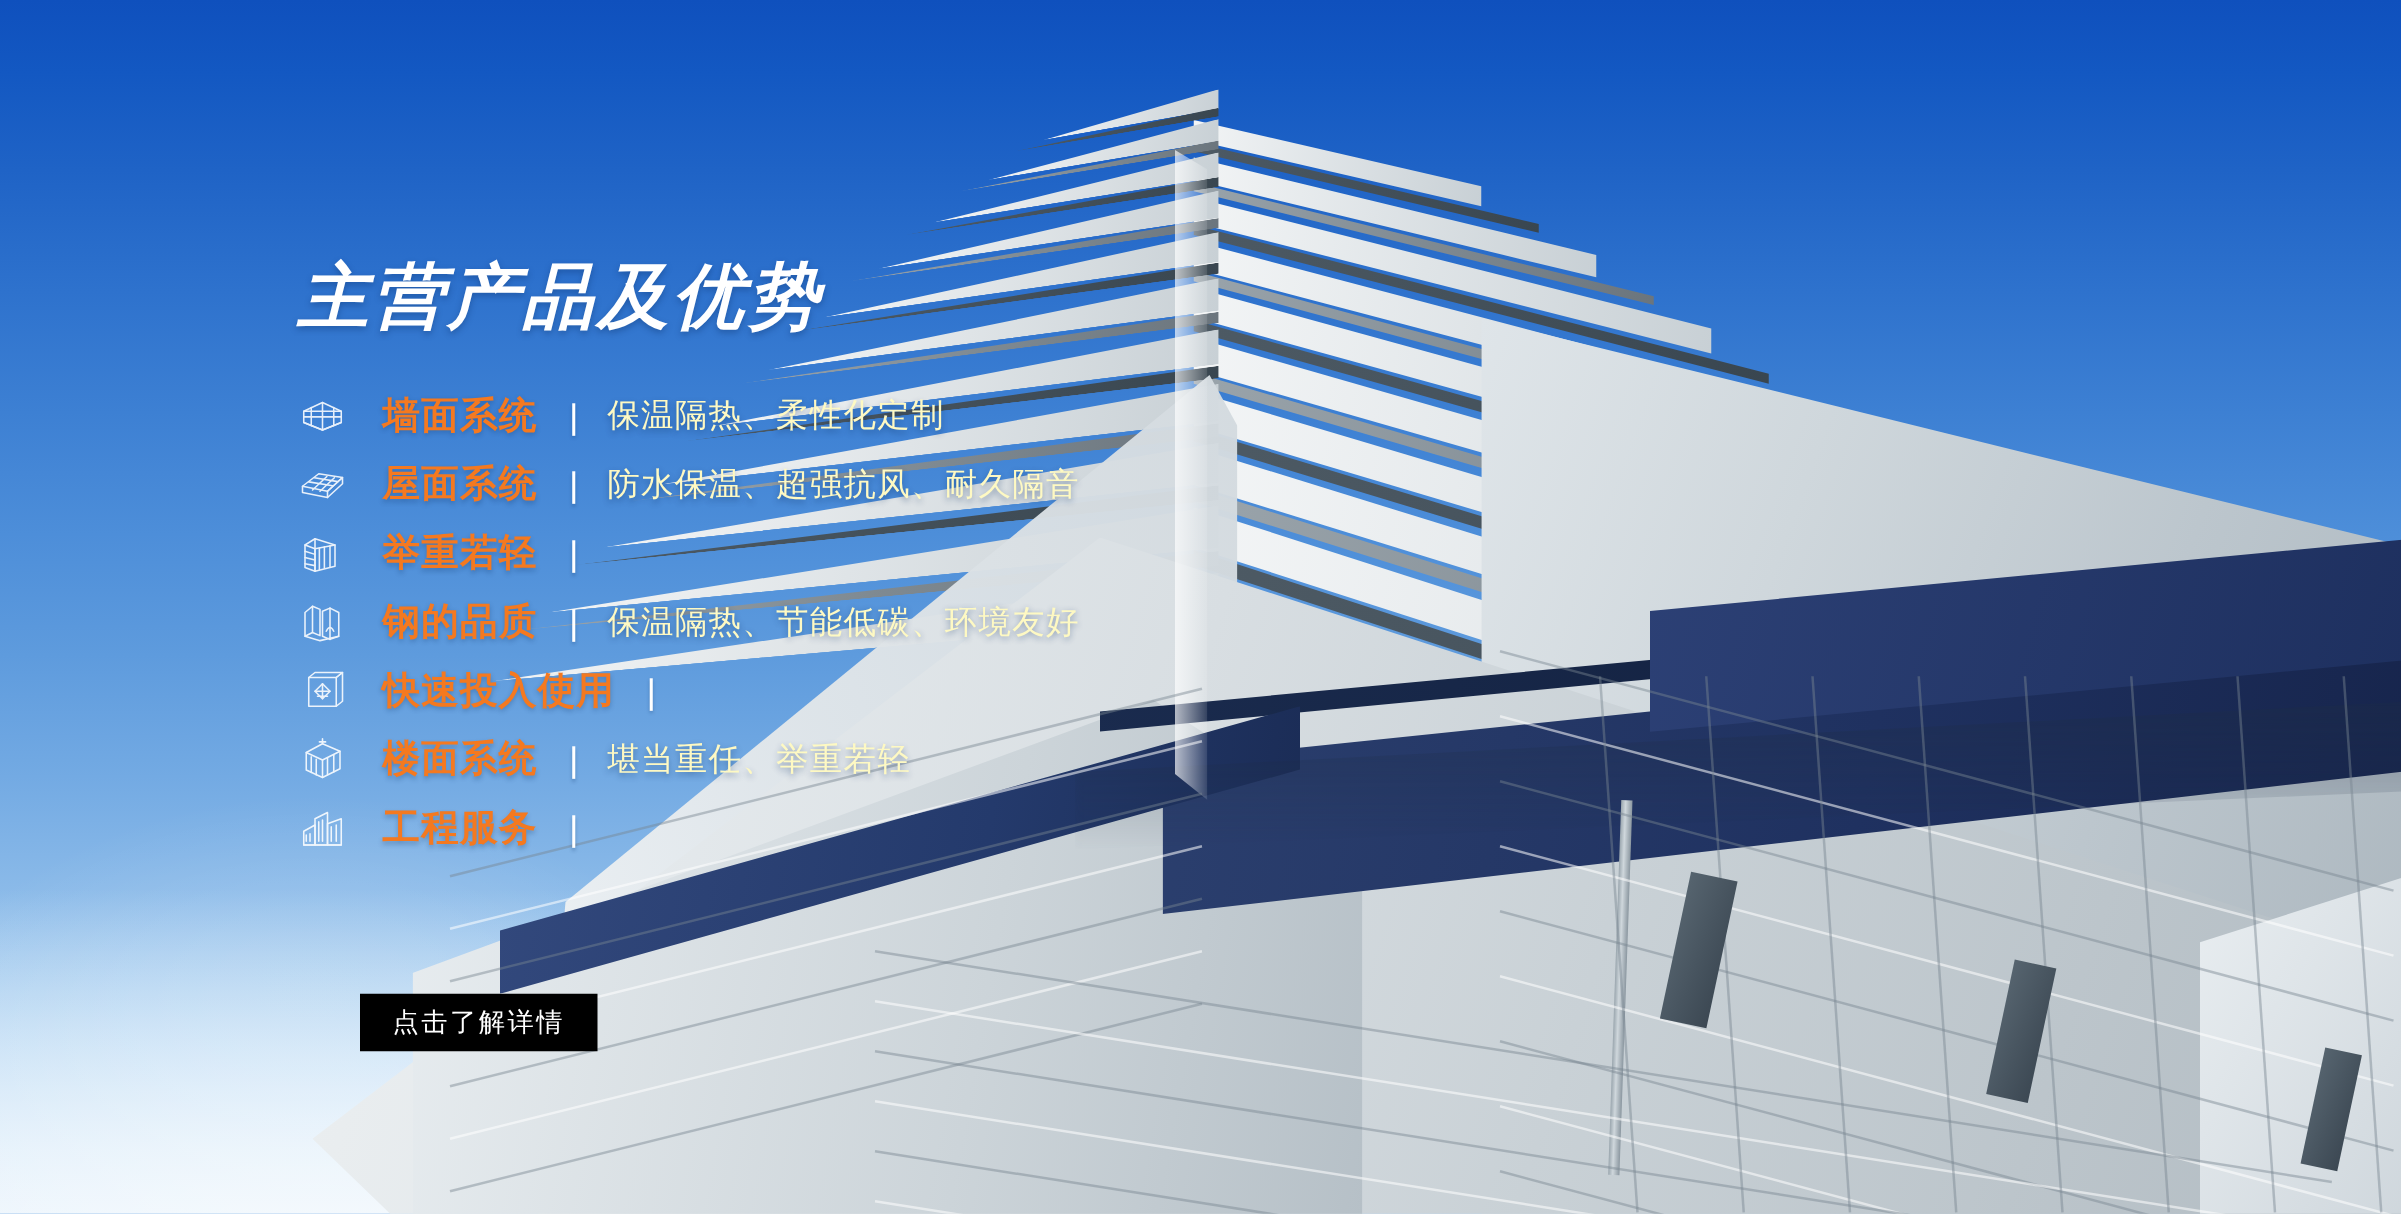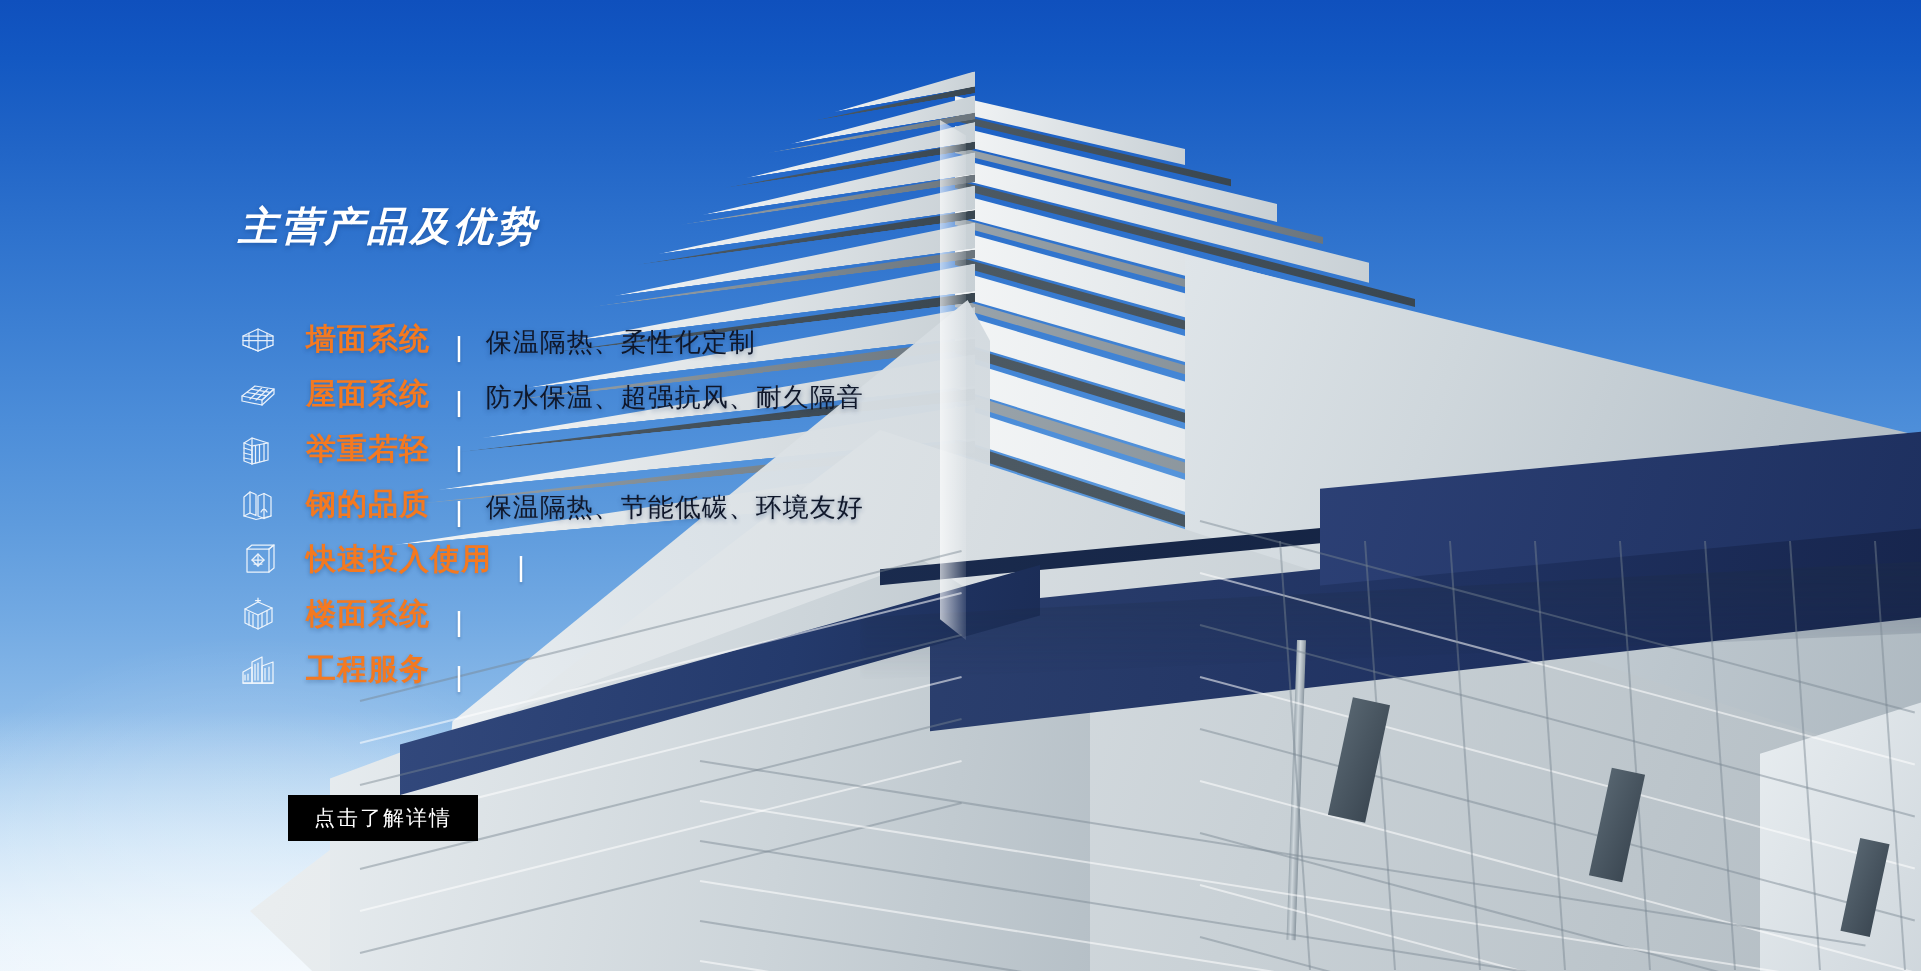--- a/index.html
+++ b/index.html
@@ -130,53 +130,53 @@
   .sliver{
     left:1760px;top:690px;width:200px;height:290px;
     background:linear-gradient(120deg,#e9eef1,#ccd4da);
     clip-path:polygon(0% 22%, 100% 0%, 100% 100%, 0% 100%);
   }
 
   
   .content{position:absolute;left:0;top:0;width:980px;height:971px;z-index:40;}
 
   .headline{
-    position:absolute;left:238px;top:195px;
+    position:absolute;left:238px;top:207px;
     color:#ffffff;
-    font-size:40px;line-height:62px;
+    font-size:57px;line-height:62px;
     font-weight:bold;font-style:italic;
     letter-spacing:3px;
     text-shadow:0 2px 5px rgba(9,44,96,.35);
     white-space:nowrap;
   }
 
   .list{position:absolute;left:238px;top:305px;width:900px;}
   .row{
-    position:relative;height:55px;display:flex;align-items:flex-end;
+    position:relative;height:55px;display:flex;align-items:center;
   }
   .ico{
     width:40px;height:40px;flex:0 0 40px;margin-right:28px;
     display:flex;align-items:center;justify-content:center;
     opacity:.92;
   }
   .ico svg{display:block;}
   .rtitle{
     color:#f47920;
     font-size:30px;font-weight:bold;letter-spacing:1px;
     white-space:nowrap;
     text-shadow:0 2px 4px rgba(10,45,95,.30);
   }
   .sep{
     color:#ffffff;font-size:26px;font-weight:bold;
     margin:0 16px 0 18px;line-height:1;
     transform:scaleX(.55);
     text-shadow:0 2px 4px rgba(10,45,95,.30);
   }
   .rdesc{
-    color:#0f172a;font-size:26px;letter-spacing:1px;white-space:nowrap;
+    color:#fef9c3;font-size:26px;letter-spacing:1px;white-space:nowrap;
     text-shadow:0 2px 5px rgba(10,45,95,.45);
   }
   
   .r0 .rtitle,.r1 .rtitle,.r3 .rtitle,.r5 .rtitle,.r6 .rtitle{}
   .cta{
     position:absolute;left:288px;top:795px;
     width:190px;height:46px;
     background:#000000;
     color:#ffffff;
     font-size:21px;letter-spacing:2px;
@@ -484,20 +484,21 @@
                 <path d="M15 19.5 L15 32"></path>
       <path d="M24 18.5 L24 31.8"></path>
                 <path d="M29 16.2 L29 29.6"></path>
       <path d="M20 7 L20 3"></path>
                 <path d="M17.5 5.5 L22.5 5.5"></path>
     </g>
             </svg>
           </span>
           <span class="rtitle">楼面系统</span>
           <span class="sep">❙</span>
+          <span class="rdesc">堪当重任、举重若轻</span>
         </div>
         <div class="row r6">
           <span class="ico">
             <svg width="40" height="40" viewBox="0 0 40 40">
               <g style="fill:none;stroke:#ffffff;stroke-width:1.25;stroke-linejoin:round;stroke-linecap:round;opacity:.95">
       <path d="M5 22 L14 17 L14 33 L5 33 Z"></path>
       <path d="M14 12 L24 7 L24 33 L14 33 Z"></path>
       <path d="M24 16 L35 12 L35 33 L24 33 Z"></path>
       <path d="M7 25 L7 30"></path>
                 <path d="M10 24 L10 30"></path>

